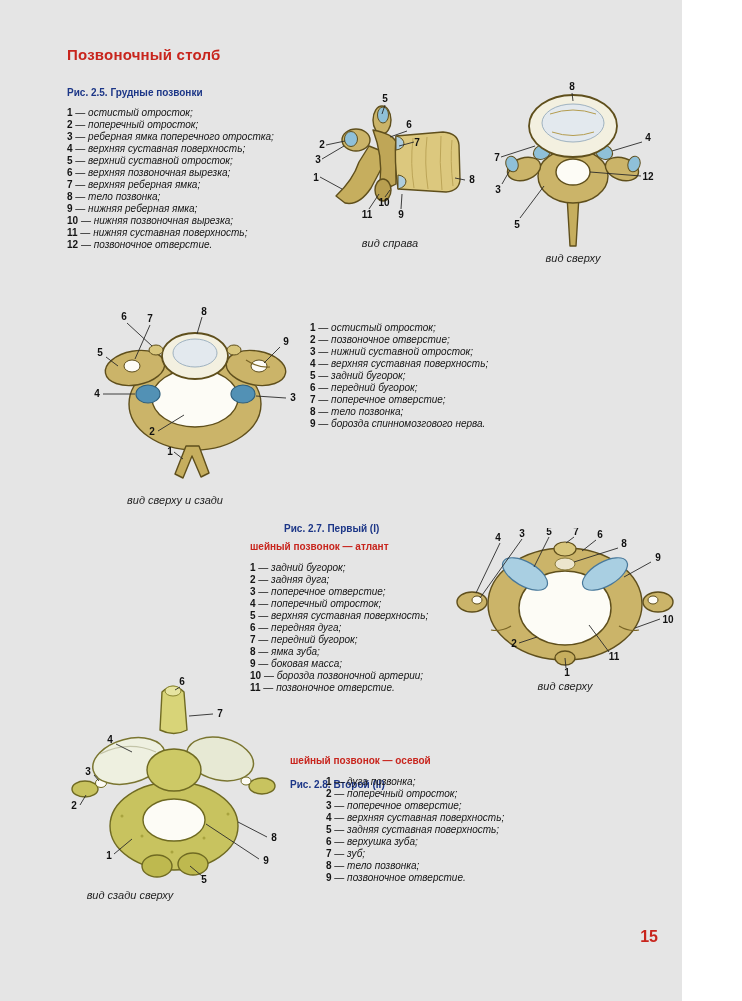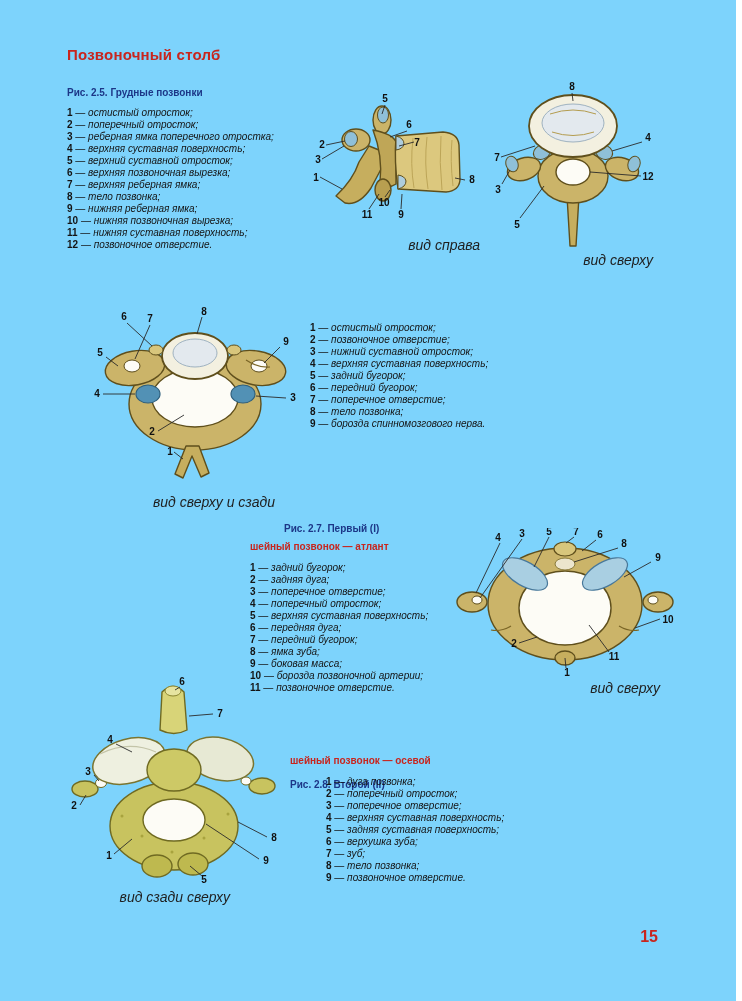--- a/index.html
+++ b/index.html
@@ -1,26 +1,26 @@
 <!DOCTYPE html>
 <html style="--accent_red: #c8251d; --heading_blue: #1c3687;"><head>
 <meta charset="utf-8">
 <style>
   * { margin:0; padding:0; box-sizing:border-box; }
   html,body { background:#ffffff; }
   body { font-family:"Liberation Sans", sans-serif; }
-  .page { position:relative; width:736px; height:1001px; background:#7dd3fc; overflow:hidden;text-decoration:underline; }
+  .page { position:relative; width:682px; height:1001px; background:#e5e5e5; overflow:hidden;text-decoration:underline; }
   .page-title { position:absolute; font-size:15px; font-weight:bold; color:var(--accent_red,#c8251d); letter-spacing:0.2px; }
   .fig-title { position:absolute; font-size:10px; font-weight:bold; color:var(--heading_blue,#1c3687); }
   .fig-title.red { color:var(--accent_red,#c8251d); }
   .legend { position:absolute; font-size:10px; line-height:12px; color:#141414; }
   .legend-item { white-space:nowrap; }
   .legend-item b { font-weight:bold; font-style:normal; }
   .legend-item i { font-style:italic; }
-  .caption { position:absolute; font-size:14px; font-style:italic; color:#1e1e1e; text-align:right; }
+  .caption { position:absolute; font-size:11px; font-style:italic; color:#1e1e1e; text-align:center; }
   .illus { position:absolute; }
   .illus text { font-size:10px; font-weight:bold; fill:#111; text-anchor:middle;
                 font-family:"Liberation Sans", sans-serif; }
   .page-number { position:absolute; font-size:16px; font-weight:bold; color:var(--accent_red,#c8251d); width:40px; text-align:right; }
 </style>
 </head>
 <body>
 
 <div class="page">
 

